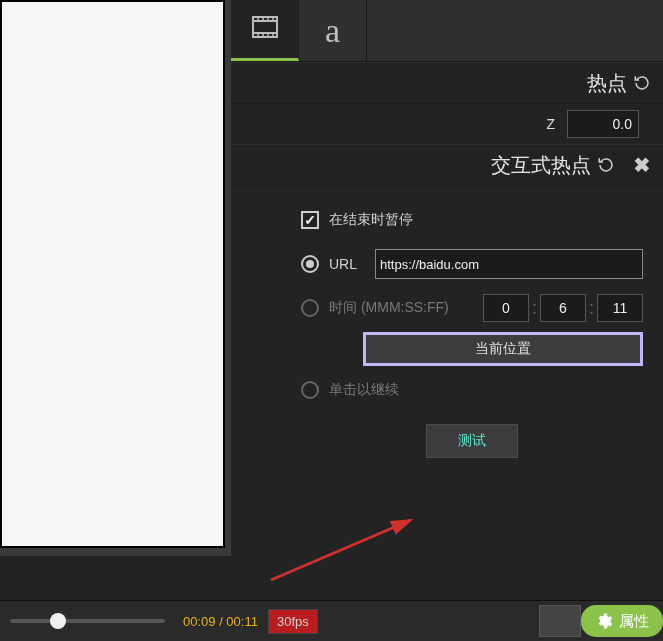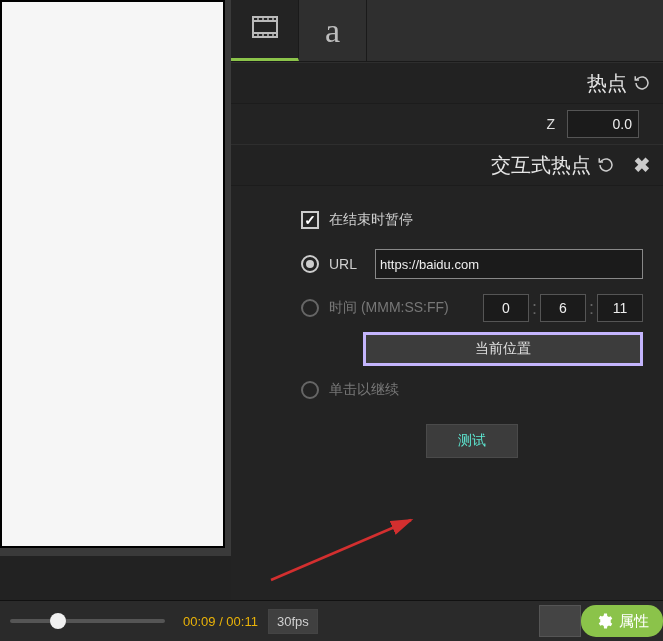--- a/index.html
+++ b/index.html
@@ -156,21 +156,21 @@
   .slider-track {
     position:relative; width: 155px; height: 4px;
     background:#555; margin-left:10px; border-radius:2px;
   }
   .slider-thumb {
     position:absolute; left:40px; top:-6px;
     width:16px; height:16px; background:#f0f0f0; border-radius:50%;
     cursor:pointer;
   }
   .time-display { margin-left: 18px; color:#eab308; font-size:13px;}
-  .fps { margin-left: 10px; padding: 4px 8px; background:#404040; border:1px solid #444; font-size:13px;}
+  .fps { margin-left: 10px; padding: 4px 8px; background:#b91c1c; border:1px solid #444; font-size:13px;}
   .right-buttons { margin-left:auto; display:flex; gap:0;}
   .hidden-panel {
     width:42px; height:32px; background:#444; border:1px solid #555;
     display:flex; align-items:center; justify-content:center; color:#ddd;
   }
   .props-btn {
     height:32px; padding:0 14px; background:#8bc34a; color:#fff;
     display:flex; align-items:center; gap:6px; font-size:15px;
     cursor:pointer;
     border-radius:15px;

